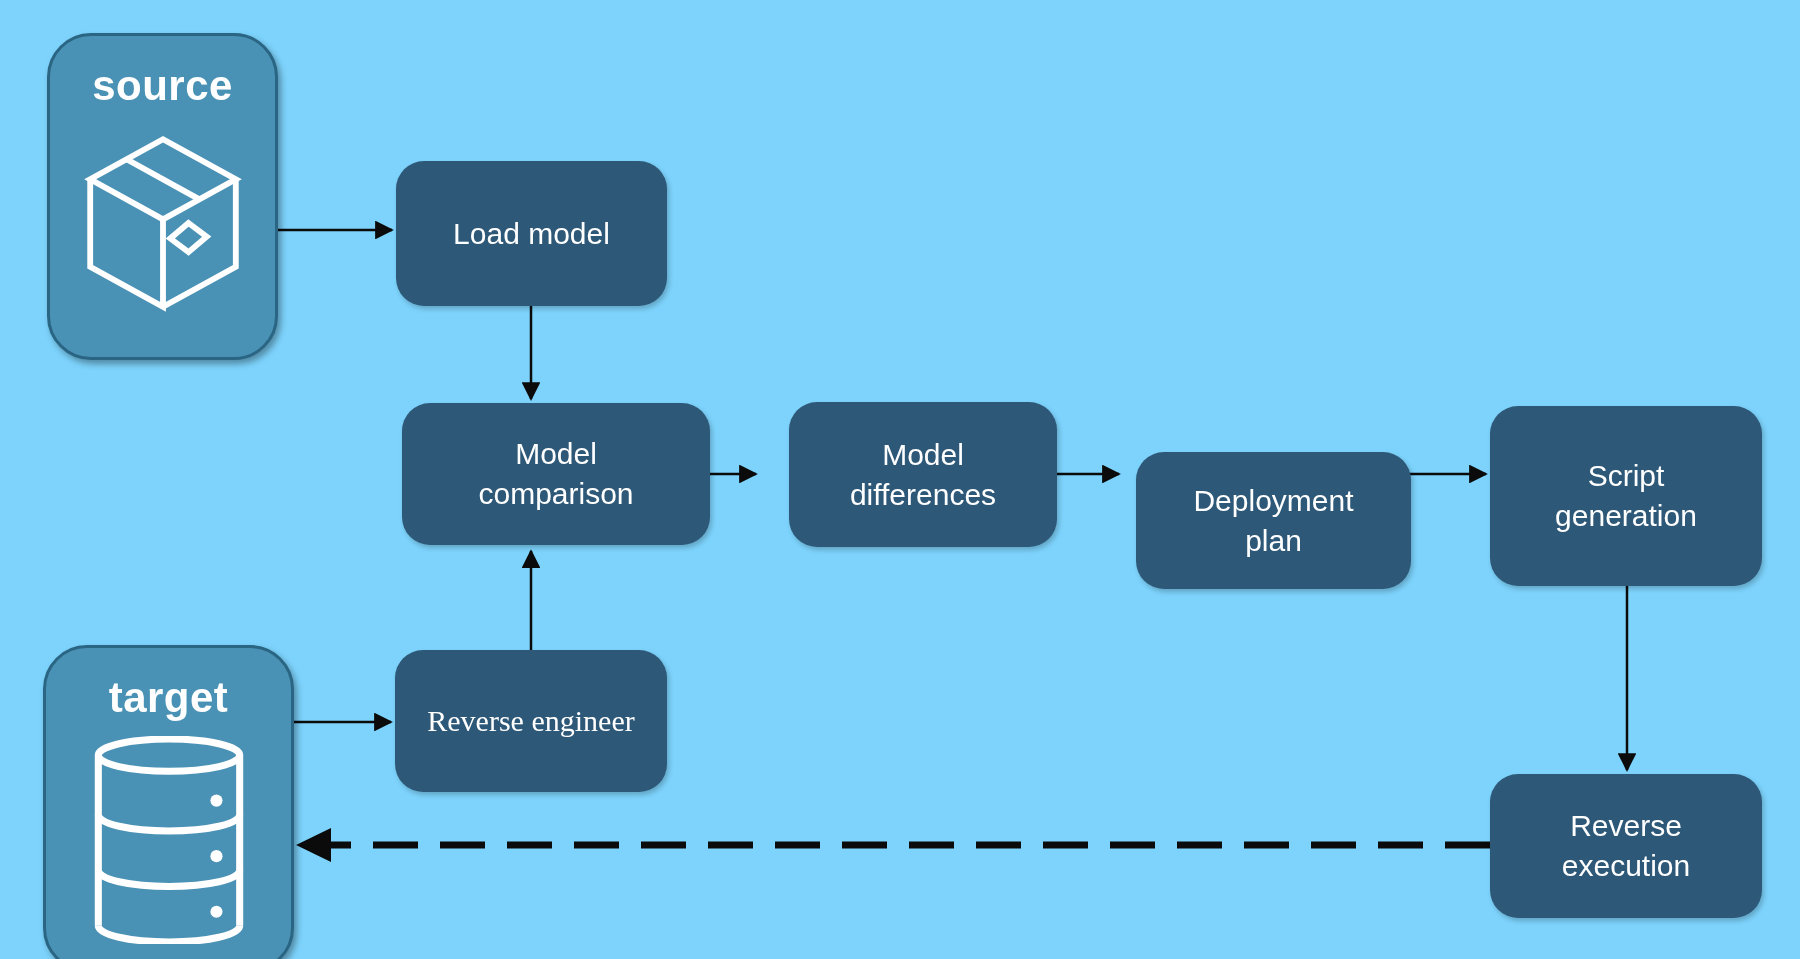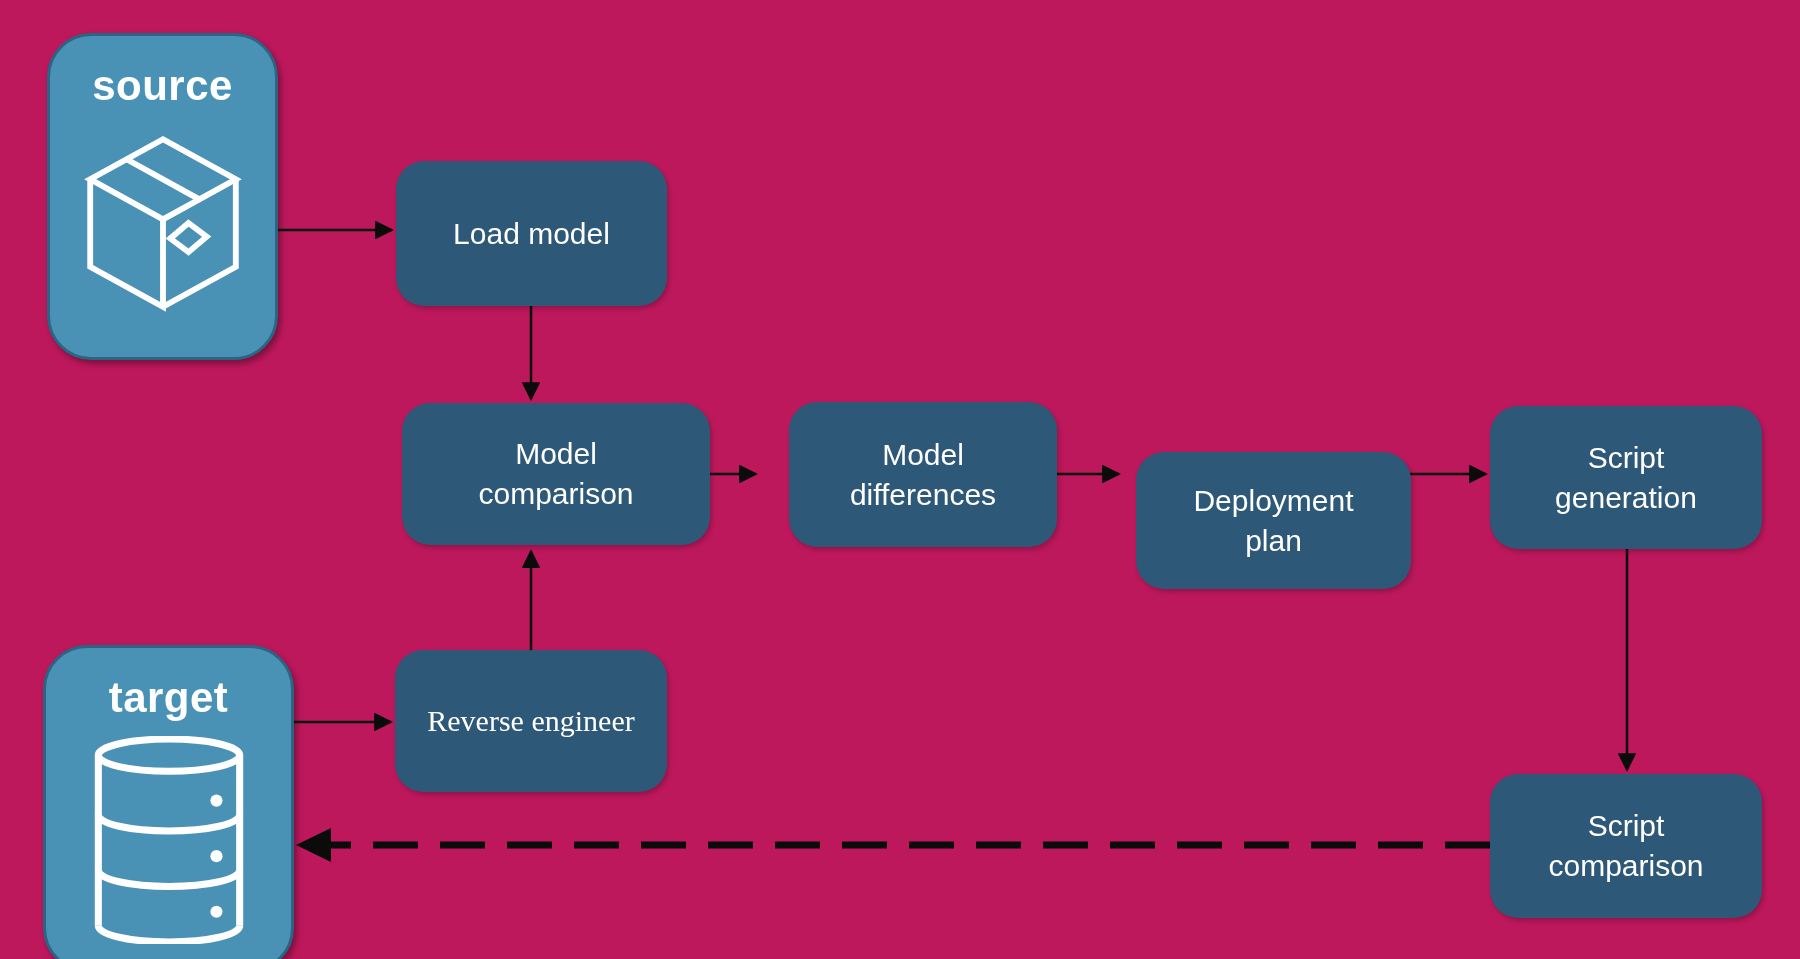--- a/index.html
+++ b/index.html
@@ -1,17 +1,17 @@
 <!DOCTYPE html>
 <html><head>
 <meta charset="utf-8">
 <style>
   html,body{margin:0;padding:0;background:#ffffff;}
   .stage{
-    position:relative;width:1800px;height:959px;background:#be185d;overflow:hidden;
+    position:relative;width:1800px;height:959px;background:#7dd3fc;overflow:hidden;
     font-family:"Liberation Sans",sans-serif;
   }
   
   .container{
     position:absolute;background:#4A92B5;border:3px solid #2A6583;border-radius:44px;
     box-shadow:3px 4px 6px rgba(0,0,0,0.35);color:#ffffff;text-align:center;box-sizing:border-box;
   }
   .container-label{
     font-size:42px;font-weight:700;margin-top:26px;letter-spacing:0.5px;color:#ffffff;
   }
@@ -25,21 +25,21 @@
   .node{
     position:absolute;background:#2D5878;border-radius:28px;color:#ffffff;
     display:flex;align-items:center;justify-content:center;text-align:center;
     font-size:30px;line-height:1.32;padding:0 32px;box-sizing:border-box;
     box-shadow:2px 3px 5px rgba(0,0,0,0.22);
   }
   #load-model       {left:396px; top:161px; width:271px; height:145px;}
   #model-comparison {left:393px; top:403px; width:308px; height:142px;margin-left:9px;}
   #model-differences{left:789px; top:402px; width:268px; height:145px;}
   #deployment-plan  {left:1136px;top:404px; width:275px; height:137px;margin-top:48px;}
-  #script-generation{left:1490px;top:406px; width:272px; height:143px;}
+  #script-generation{left:1490px;top:406px; width:272px; height:180px;}
   #reverse-engineer {left:395px; top:650px; width:272px; height:142px;font-family:Liberation Serif, serif;}
   #script-execution {left:1490px;top:774px; width:272px; height:144px;}
 
   svg.arrows{position:absolute;left:0;top:0;width:1800px;height:959px;pointer-events:none;}
   .flow-line{stroke:#0b0b0b;stroke-width:2.5;fill:none;}
   .dashed-line{stroke:#0b0b0b;stroke-width:7;fill:none;stroke-dasharray:45 22;}
   .icon-svg{display:block;}
 </style>
 </head>
 <body>
@@ -106,16 +106,16 @@
   <div class="node" id="deployment-plan">
     <span>Deployment plan</span>
   </div>
   <div class="node" id="script-generation">
     <span>Script generation</span>
   </div>
   <div class="node" id="reverse-engineer">
     <span>Reverse engineer</span>
   </div>
   <div class="node" id="script-execution">
-    <span>Script comparison</span>
+    <span>Reverse execution</span>
   </div>
 
 </div>
 
 </body></html>

